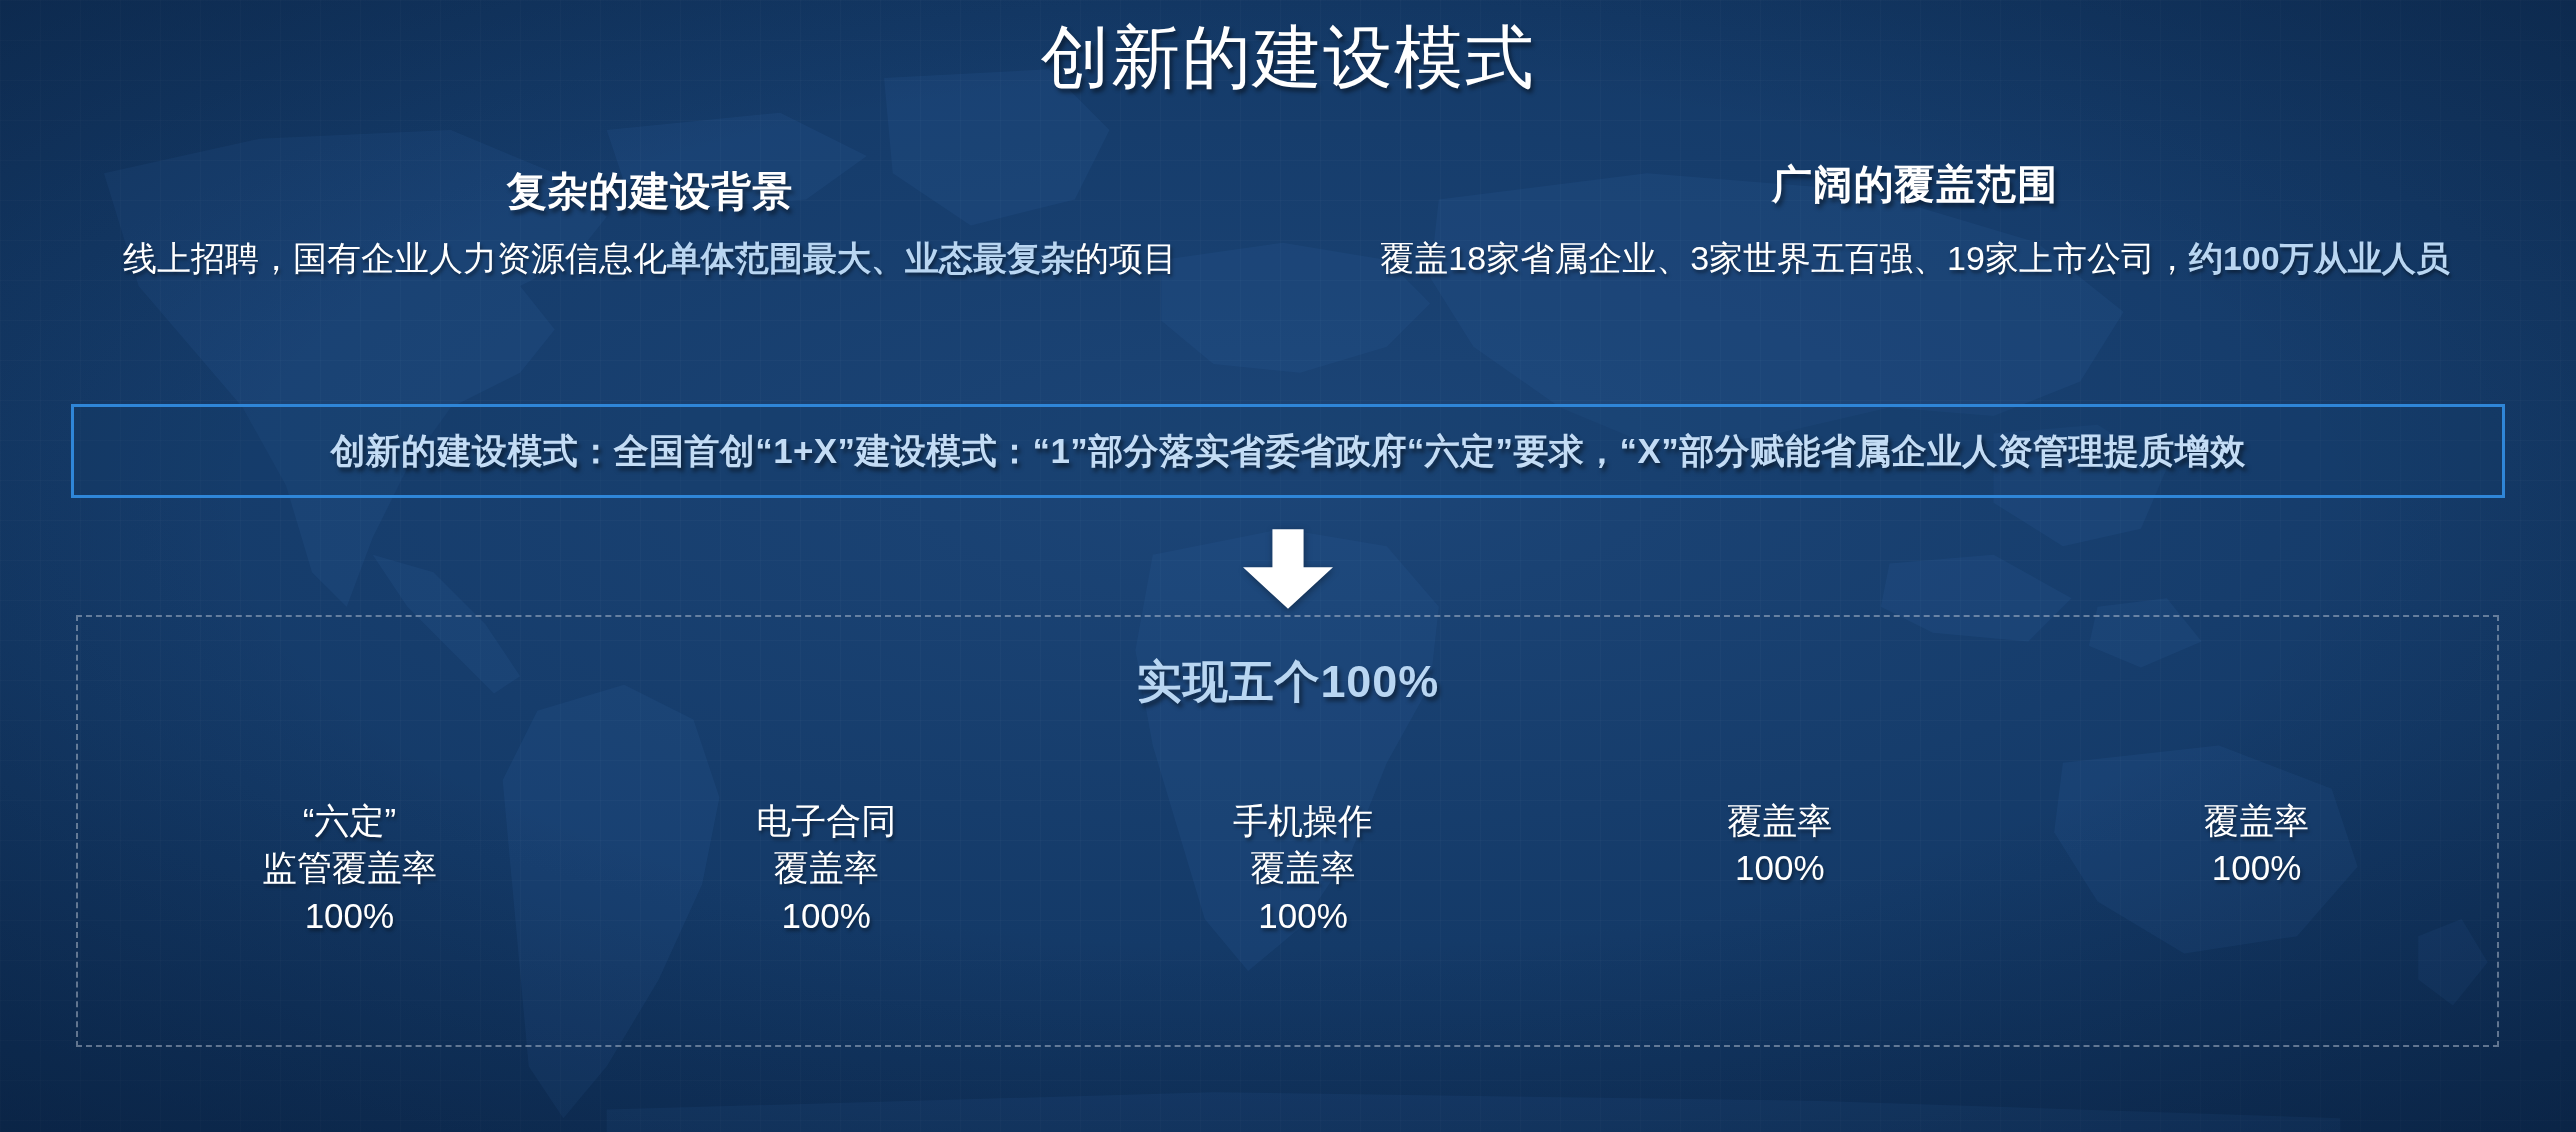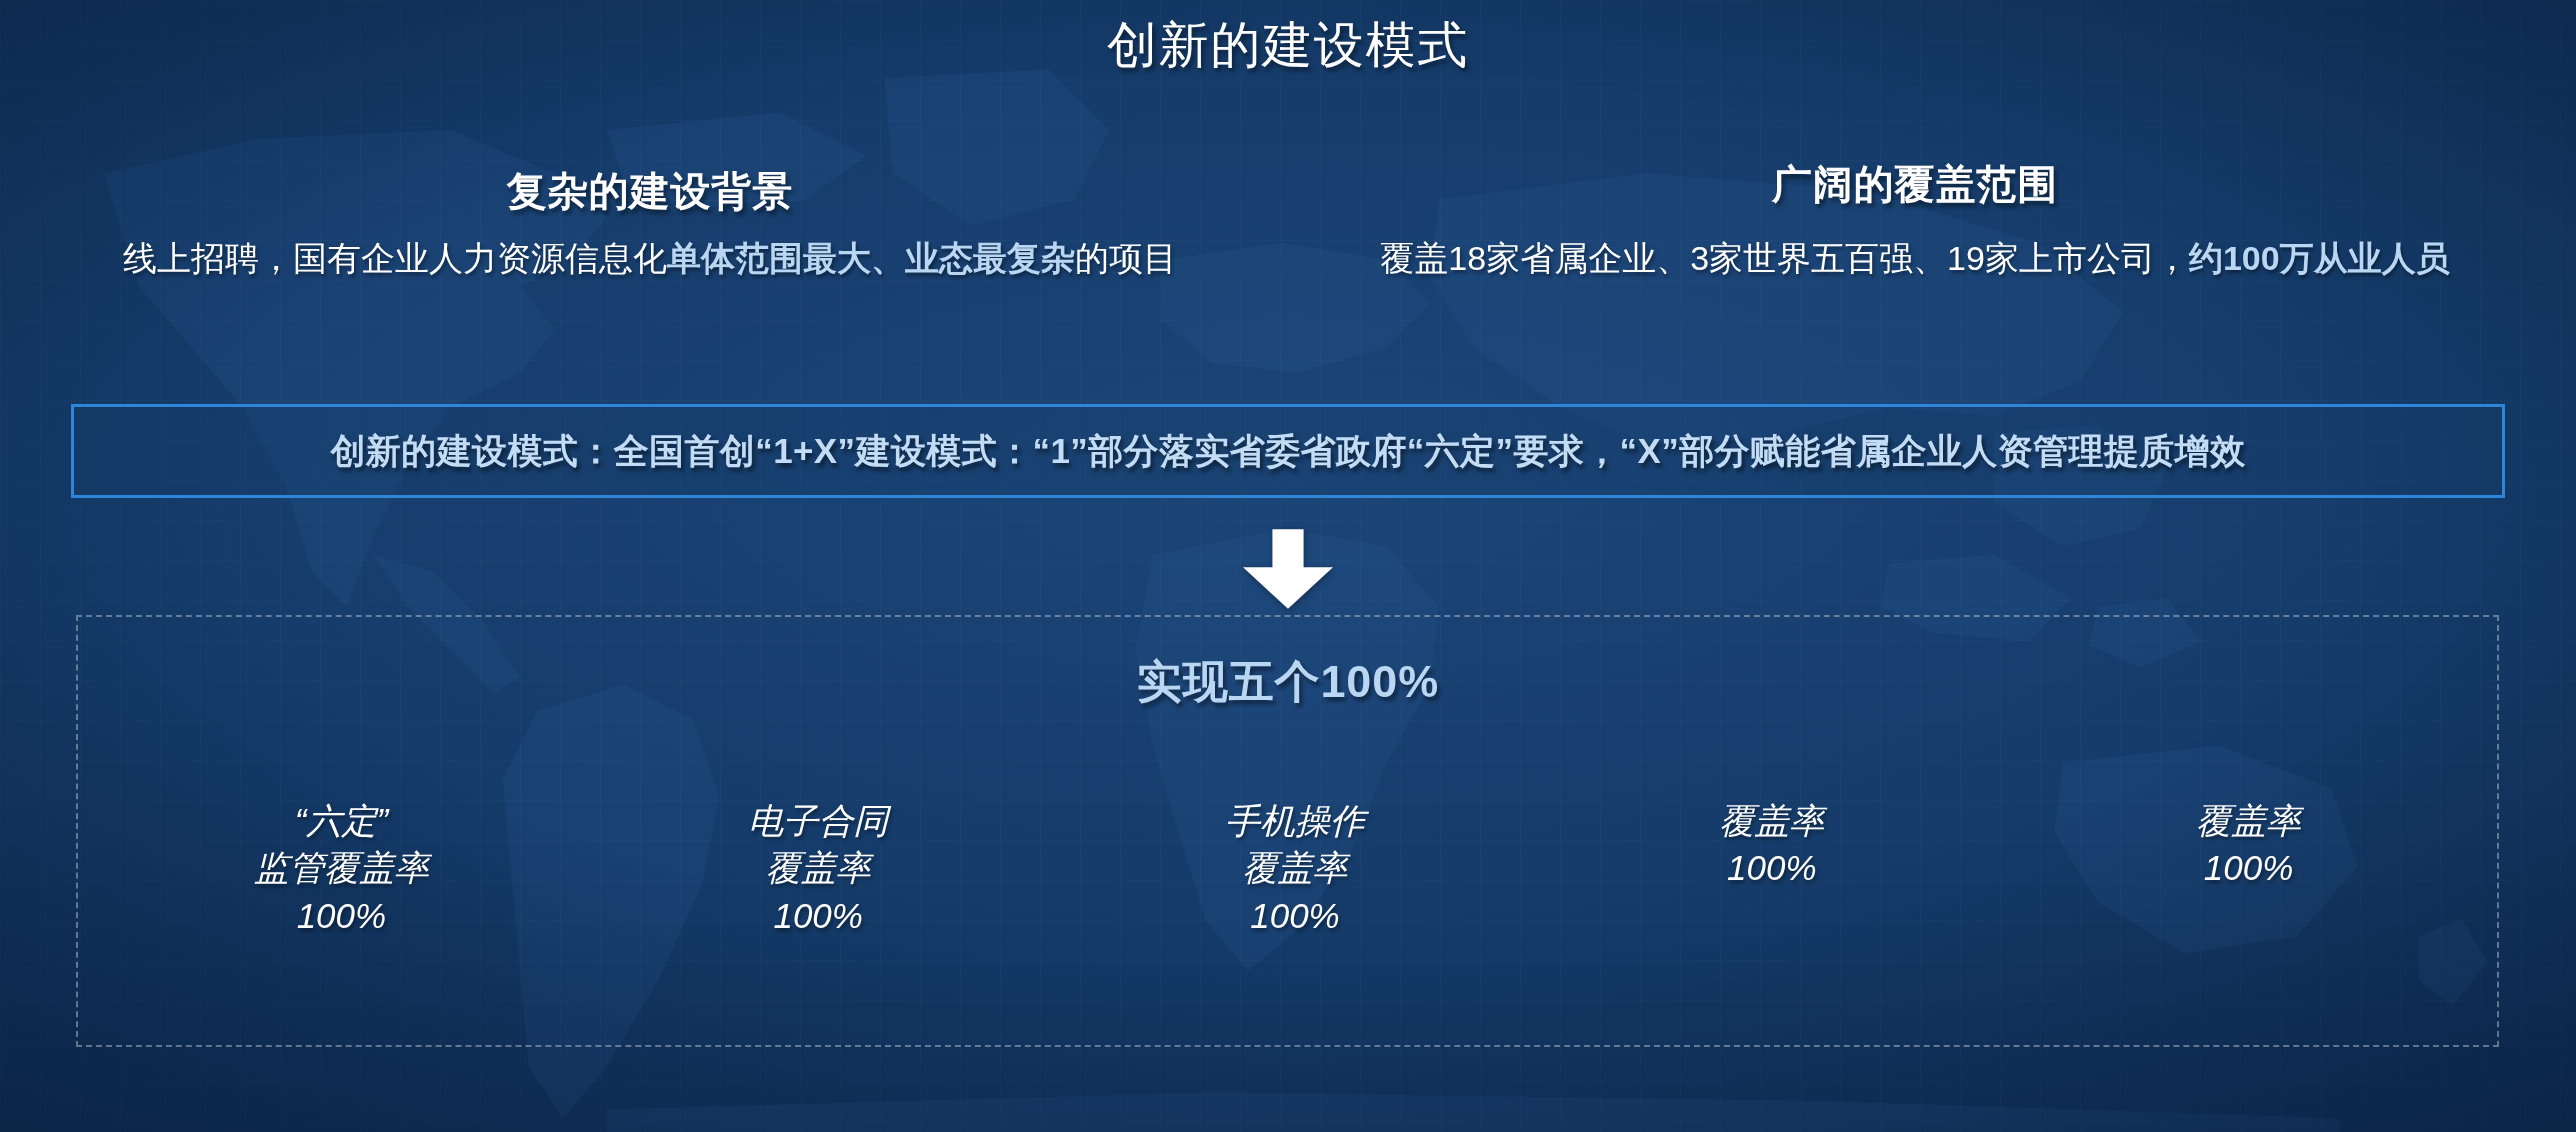--- a/index.html
+++ b/index.html
@@ -46,21 +46,21 @@
 
   .content { position: relative; z-index: 5; }
 
   
   .slide-title {
     position: absolute;
     top: 12px;
     left: 0;
     width: 100%;
     text-align: center;
-    font-size: 50px;
+    font-size: 69px;
     font-weight: 400;
     letter-spacing: 1.7px;
     color: #ffffff;
     text-shadow: 2.6px 3.5px 4.3px rgba(0,0,0,0.45);
   }
 
   
   .col-head {
     position: absolute;
     top: 143px;
@@ -144,25 +144,24 @@
     font-weight: bold;
     color: #b9d6f2;
     letter-spacing: 0.9px;
     text-shadow: 2.6px 3.5px 4.3px rgba(0,0,0,0.45);
   }
 
   
   .metrics {
     position: absolute;
     top: 797px;
-    left: 103px;
+    left: 111px;
     width: 2384px;
     display: flex;
-    justify-content: space-between;
-    font-style: italic;
+    justify-content: flex-end;
   }
   .metric {
     flex: 1 1 0;
     text-align: center;
     font-size: 35px;
     line-height: 1.35;
     color: #ffffff;
     text-shadow: 1.7px 2.6px 3.5px rgba(0,0,0,0.4);
   }
   .metric span { display: block; }

